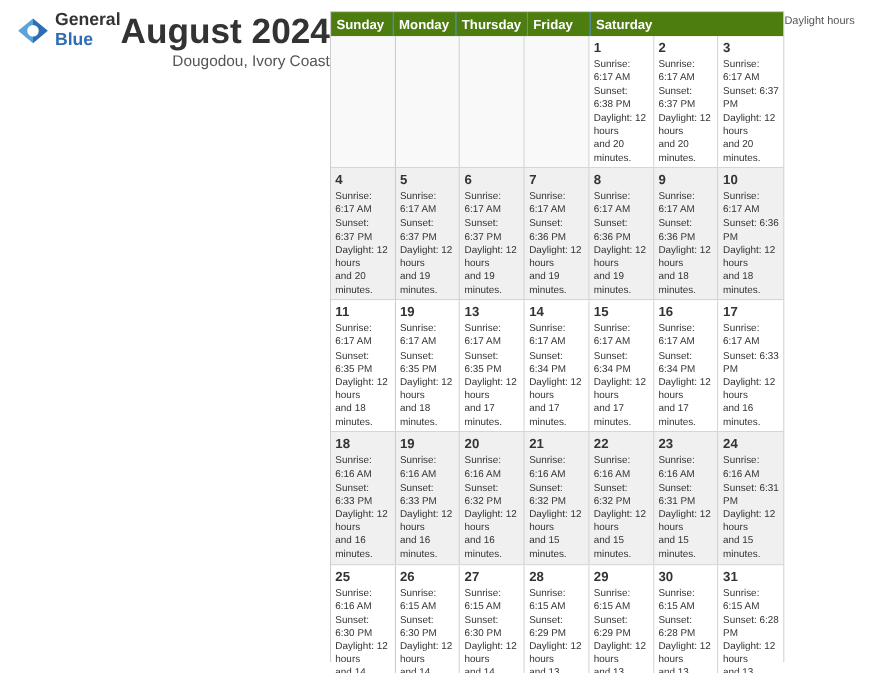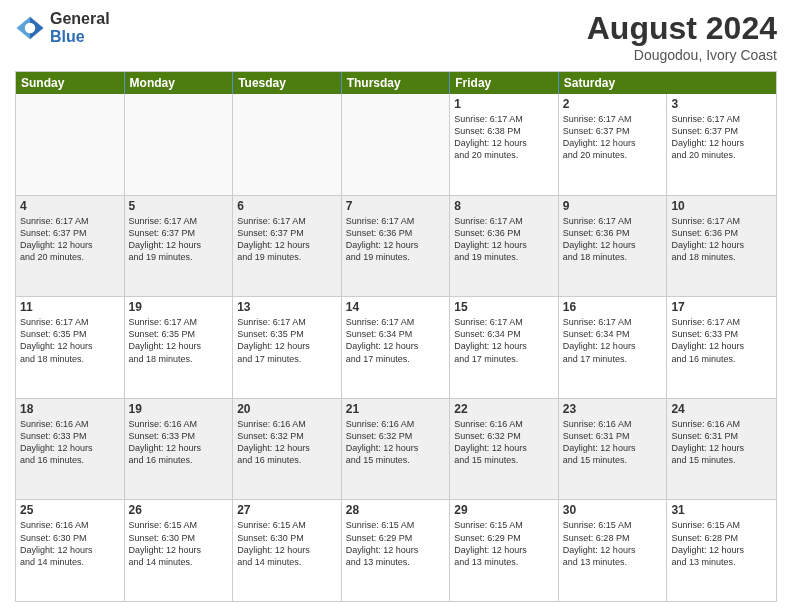--- a/index.html
+++ b/index.html
@@ -8,21 +8,20 @@
       background: #fff;
       width: 792px;
       height: 612px;
       overflow: hidden;
     }
     .page {
       width: 792px;
       height: 612px;
       padding: 10px 15px;
       display: flex;
-      flex-direction: column;
     }
     .header {
       display: flex;
       justify-content: space-between;
       align-items: flex-start;
       margin-bottom: 8px;
     }
     .logo {
       display: flex;
       align-items: center;
@@ -150,21 +149,20 @@
     <div class="title-area">
       <div class="month-title">August 2024</div>
       <div class="location">Dougodou, Ivory Coast</div>
     </div>
   </div>
 
   <div class="calendar">
     <div class="cal-header" id="cal-header">
         <div class="cal-header-cell">Sunday</div>
         <div class="cal-header-cell">Monday</div>
-        <div class="cal-header-cell">Tuesday</div>
         <div class="cal-header-cell">Thursday</div>
         <div class="cal-header-cell">Friday</div>
         <div class="cal-header-cell">Saturday</div>
       </div>
     <div class="cal-body" id="cal-body">
         <div class="cal-row">
           <div class="cal-cell empty"></div>
           <div class="cal-cell empty"></div>
           <div class="cal-cell empty"></div>
           <div class="cal-cell empty"></div>
@@ -297,13 +295,14 @@
             <div class="day-info">Sunrise: 6:15 AM<br>Sunset: 6:28 PM<br>Daylight: 12 hours<br>and 13 minutes.</div>
           </div>
           <div class="cal-cell">
             <div class="day-num">31</div>
             <div class="day-info">Sunrise: 6:15 AM<br>Sunset: 6:28 PM<br>Daylight: 12 hours<br>and 13 minutes.</div>
           </div>
         </div>
       </div>
   </div>
 
+  <div class="footer-note">Daylight hours</div>
 </div>
 
 </body></html>

